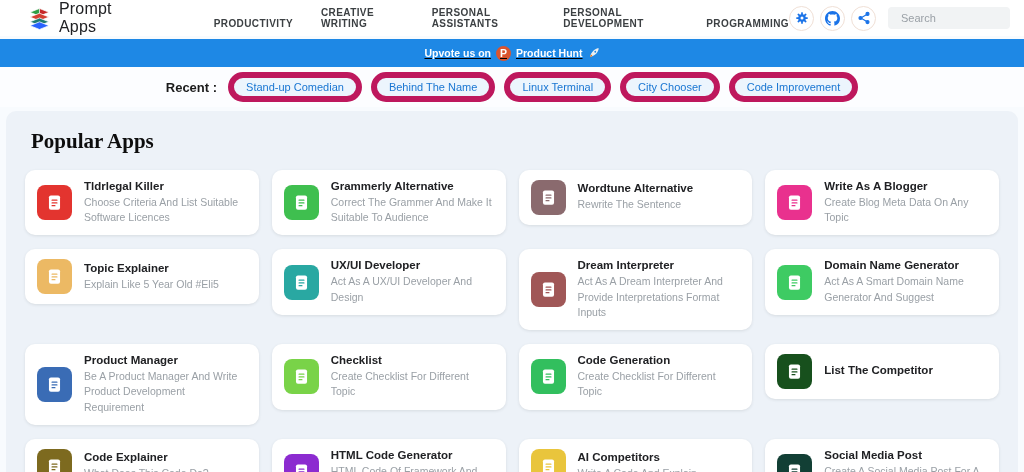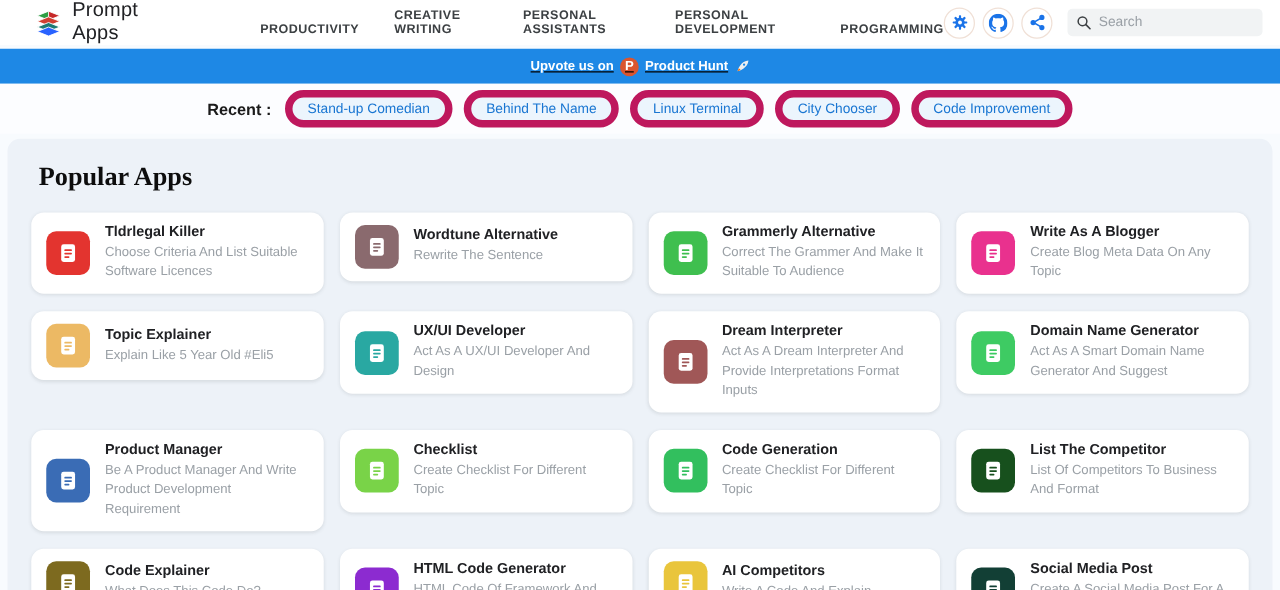--- a/index.html
+++ b/index.html
@@ -8,21 +8,21 @@
 
   
   .header { height:36px; background:#fff; display:flex; align-items:center; padding:0 14px; }
   .brand { display:flex; align-items:center; gap:8px; margin-left:14px; cursor:pointer; }
   .brand-title { font-size:16px; color:#202124; letter-spacing:.2px; }
   .nav { display:flex; gap:28px; margin-left:72px;align-items:flex-end; }
   .nav a { font-size:10px; font-weight:700; color:#3c4043; letter-spacing:.4px; text-decoration:none; }
   .header-right { margin-left:auto; display:flex; align-items:center; gap:6px; }
   .icon-btn { width:25px; height:25px; border-radius:50%; background:#fff; border:1px solid #f0e0d6;
               display:flex; align-items:center; justify-content:center; cursor:pointer; }
-  .search-box { width:156px; height:22px; background:#f1f3f4; border-radius:4px; display:flex;
+  .search-box { width:122px; height:22px; background:#f1f3f4; border-radius:4px; display:flex;
                 align-items:center; padding:0 7px; gap:6px; margin-left:6px; }
   .search-box input { border:0; outline:0; background:transparent; font-size:11px; color:#3c4043; width:110px;
                       font-family:"Liberation Sans", sans-serif; }
   .search-box input::placeholder { color:#9aa0a6; }
 
   
   .banner { height:28px; margin-top:3px; background:#1e88e5; display:flex; align-items:center;
             justify-content:center; gap:5px; cursor:pointer;text-decoration:underline; }
   .banner span { color:#fff; font-size:10.5px; font-weight:700; }
   .ph-badge { width:15px; height:15px; border-radius:50%; background:#da552f; color:#fff; font-size:9px;
@@ -147,50 +147,50 @@
             <line x1="9" y1="16" x2="12.5" y2="16" stroke="var(--c)" stroke-width="1.7" stroke-linecap="round"></line>
           </svg>
         </div>
         <div class="card-text">
           <div class="card-title">Tldrlegal Killer</div>
           <div class="card-desc">Choose Criteria And List Suitable Software Licences</div>
         </div>
       </div>
 
       <div class="card">
+        <div class="card-icon" style="--c: #3fbf4f;">
+          <svg width="19" height="19" viewBox="0 0 24 24">
+            <rect x="5" y="3" width="14" height="18" rx="2.5" fill="#fff"></rect>
+            <line x1="9" y1="9" x2="15" y2="9" stroke="var(--c)" stroke-width="1.7" stroke-linecap="round"></line>
+            <line x1="9" y1="12.5" x2="15" y2="12.5" stroke="var(--c)" stroke-width="1.7" stroke-linecap="round"></line>
+            <line x1="9" y1="16" x2="12.5" y2="16" stroke="var(--c)" stroke-width="1.7" stroke-linecap="round"></line>
+          </svg>
+        </div>
+        <div class="card-text">
+          <div class="card-title">Grammerly Alternative</div>
+          <div class="card-desc">Correct The Grammer And Make It Suitable To Audience</div>
+        </div>
+      </div>
+
+      <div class="card">
         <div class="card-icon" style="--c: #8a6a6e;">
           <svg width="19" height="19" viewBox="0 0 24 24">
             <rect x="5" y="3" width="14" height="18" rx="2.5" fill="#fff"></rect>
             <line x1="9" y1="9" x2="15" y2="9" stroke="var(--c)" stroke-width="1.7" stroke-linecap="round"></line>
             <line x1="9" y1="12.5" x2="15" y2="12.5" stroke="var(--c)" stroke-width="1.7" stroke-linecap="round"></line>
             <line x1="9" y1="16" x2="12.5" y2="16" stroke="var(--c)" stroke-width="1.7" stroke-linecap="round"></line>
           </svg>
         </div>
         <div class="card-text">
           <div class="card-title">Wordtune Alternative</div>
           <div class="card-desc">Rewrite The Sentence</div>
         </div>
       </div>
 
       <div class="card">
-        <div class="card-icon" style="--c: #3fbf4f;">
-          <svg width="19" height="19" viewBox="0 0 24 24">
-            <rect x="5" y="3" width="14" height="18" rx="2.5" fill="#fff"></rect>
-            <line x1="9" y1="9" x2="15" y2="9" stroke="var(--c)" stroke-width="1.7" stroke-linecap="round"></line>
-            <line x1="9" y1="12.5" x2="15" y2="12.5" stroke="var(--c)" stroke-width="1.7" stroke-linecap="round"></line>
-            <line x1="9" y1="16" x2="12.5" y2="16" stroke="var(--c)" stroke-width="1.7" stroke-linecap="round"></line>
-          </svg>
-        </div>
-        <div class="card-text">
-          <div class="card-title">Grammerly Alternative</div>
-          <div class="card-desc">Correct The Grammer And Make It Suitable To Audience</div>
-        </div>
-      </div>
-
-      <div class="card">
         <div class="card-icon" style="--c: #e9318e;">
           <svg width="19" height="19" viewBox="0 0 24 24">
             <rect x="5" y="3" width="14" height="18" rx="2.5" fill="#fff"></rect>
             <line x1="9" y1="9" x2="15" y2="9" stroke="var(--c)" stroke-width="1.7" stroke-linecap="round"></line>
             <line x1="9" y1="12.5" x2="15" y2="12.5" stroke="var(--c)" stroke-width="1.7" stroke-linecap="round"></line>
             <line x1="9" y1="16" x2="12.5" y2="16" stroke="var(--c)" stroke-width="1.7" stroke-linecap="round"></line>
           </svg>
         </div>
         <div class="card-text">
           <div class="card-title">Write As A Blogger</div>
@@ -307,21 +307,20 @@
         <div class="card-icon" style="--c: #17501d;">
           <svg width="19" height="19" viewBox="0 0 24 24">
             <rect x="5" y="3" width="14" height="18" rx="2.5" fill="#fff"></rect>
             <line x1="9" y1="9" x2="15" y2="9" stroke="var(--c)" stroke-width="1.7" stroke-linecap="round"></line>
             <line x1="9" y1="12.5" x2="15" y2="12.5" stroke="var(--c)" stroke-width="1.7" stroke-linecap="round"></line>
             <line x1="9" y1="16" x2="12.5" y2="16" stroke="var(--c)" stroke-width="1.7" stroke-linecap="round"></line>
           </svg>
         </div>
         <div class="card-text">
           <div class="card-title">List The Competitor</div>
-          <div class="card-desc">List Of Competitors To Business And Format</div>
         </div>
       </div>
 
       <div class="card">
         <div class="card-icon" style="--c: #7d6a1f;">
           <svg width="19" height="19" viewBox="0 0 24 24">
             <rect x="5" y="3" width="14" height="18" rx="2.5" fill="#fff"></rect>
             <line x1="9" y1="9" x2="15" y2="9" stroke="var(--c)" stroke-width="1.7" stroke-linecap="round"></line>
             <line x1="9" y1="12.5" x2="15" y2="12.5" stroke="var(--c)" stroke-width="1.7" stroke-linecap="round"></line>
             <line x1="9" y1="16" x2="12.5" y2="16" stroke="var(--c)" stroke-width="1.7" stroke-linecap="round"></line>

